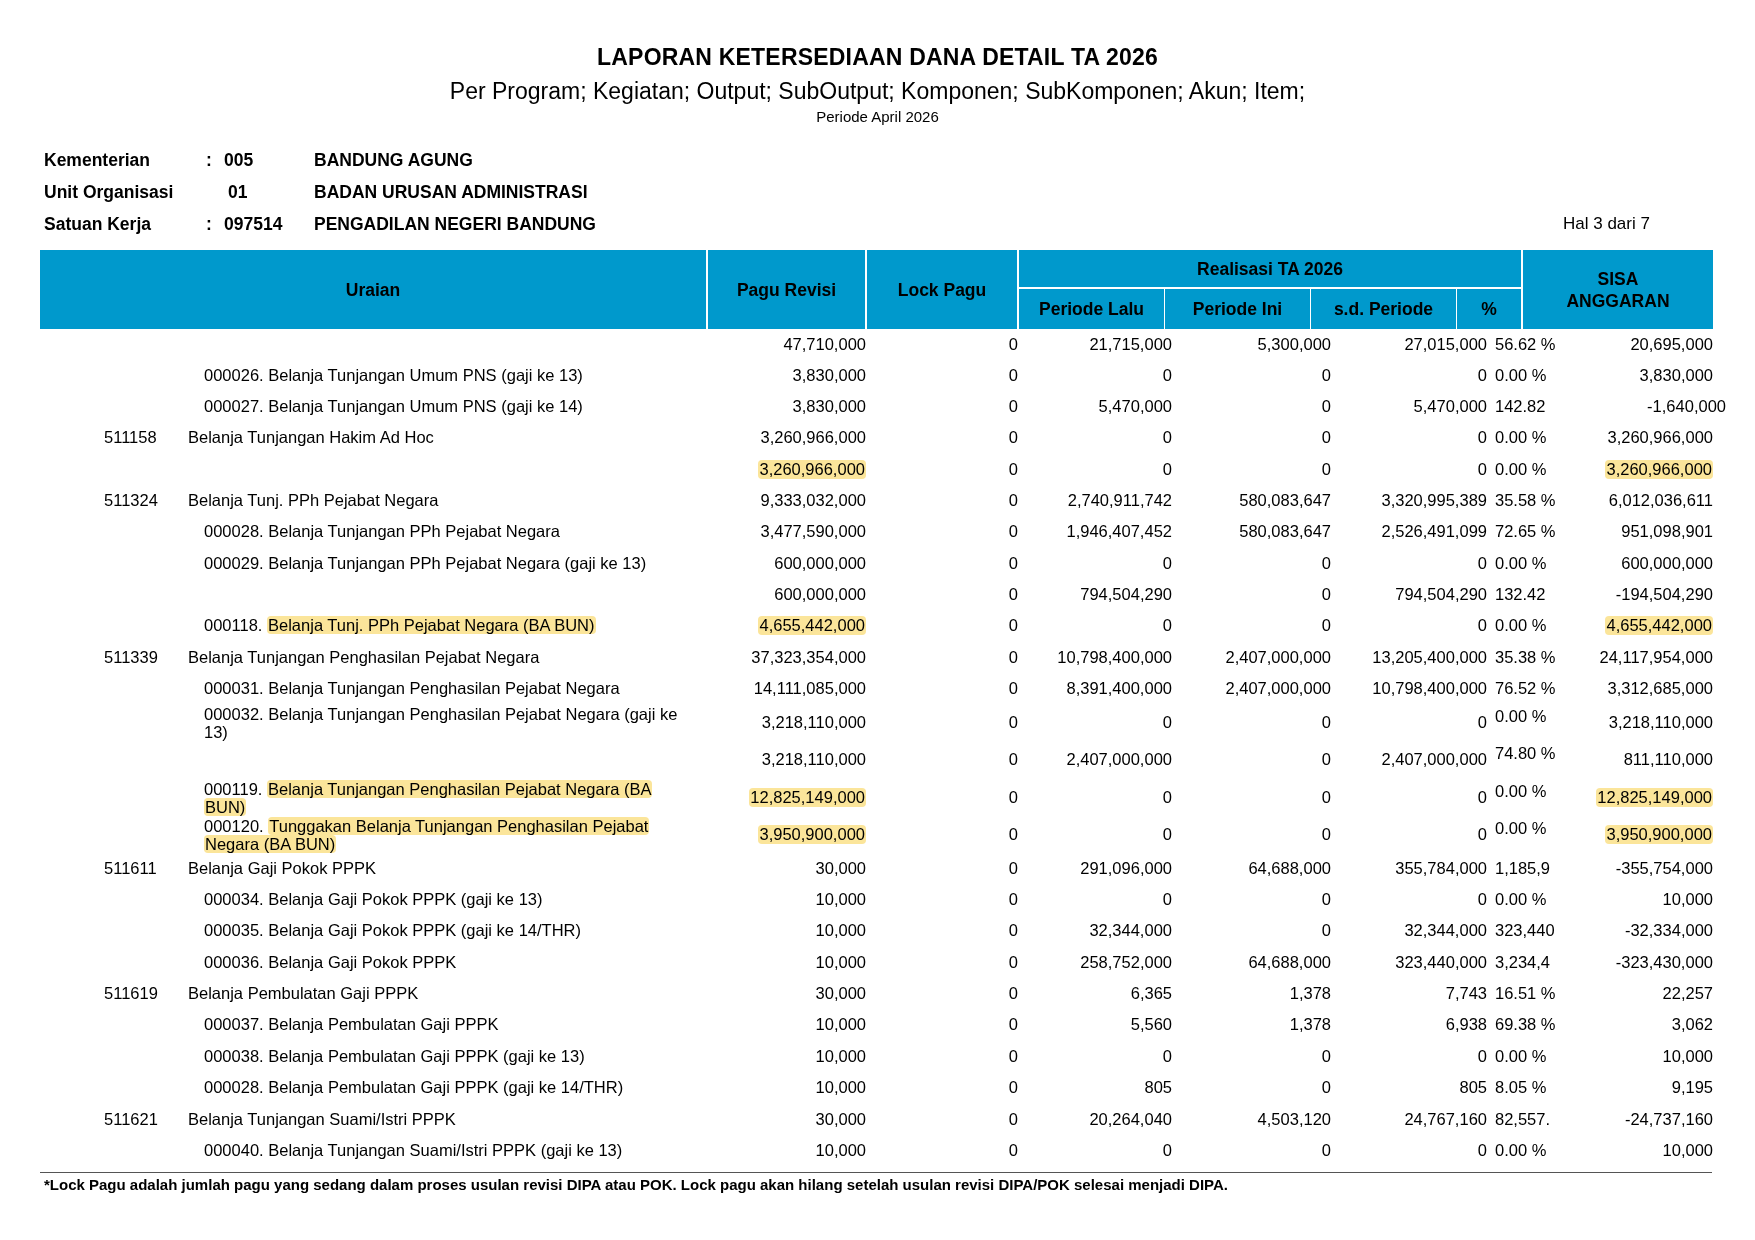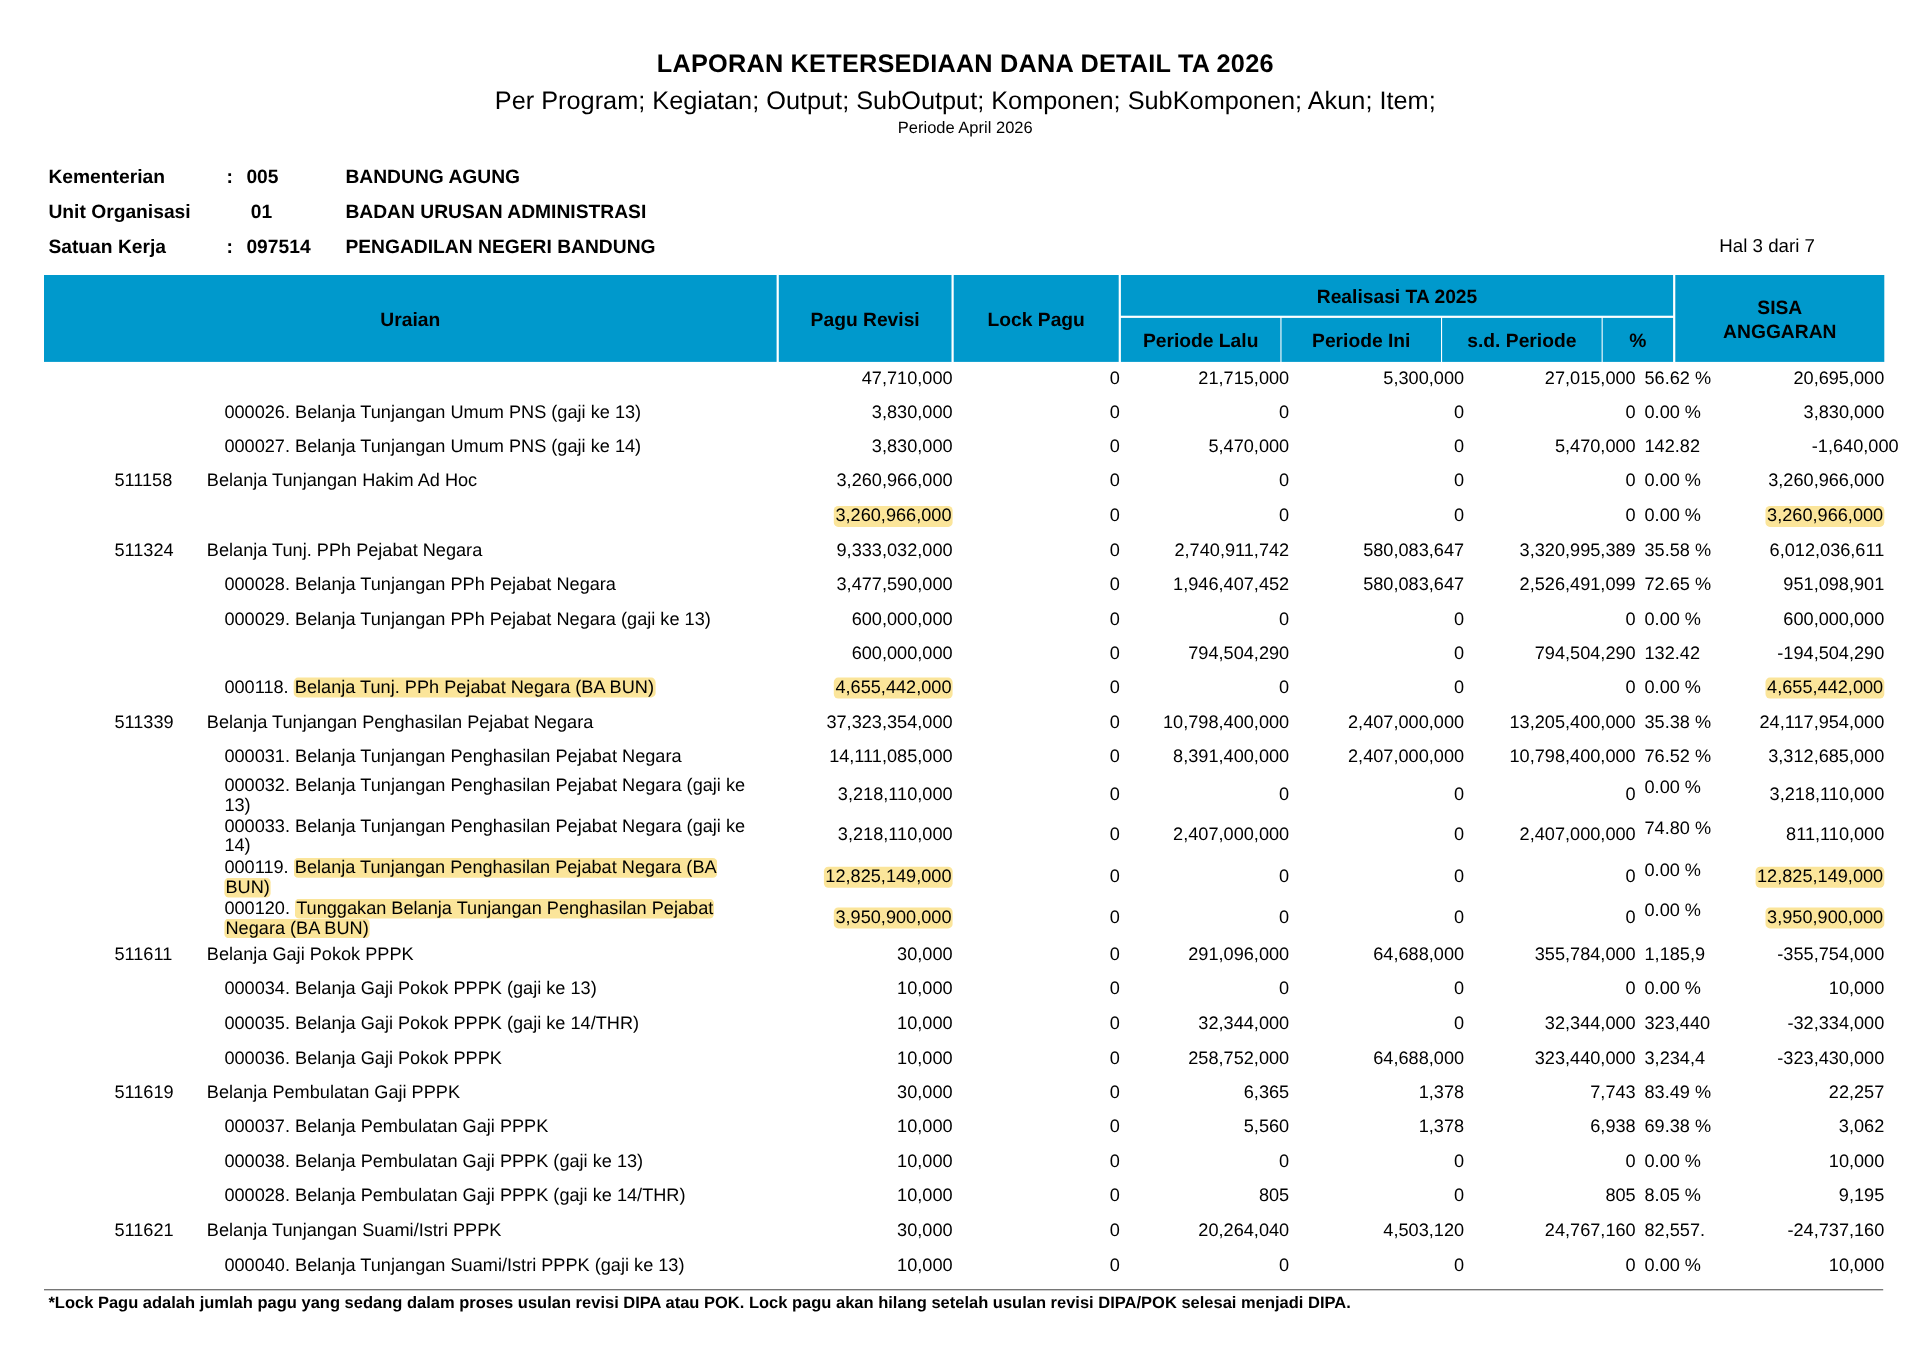--- a/index.html
+++ b/index.html
@@ -55,21 +55,21 @@
   <span class="colon">:</span>
   <span class="code">097514</span>
   <span class="name">PENGADILAN NEGERI BANDUNG</span>
 </div>
 <div class="page-info">Hal 3 dari 7</div>
 
 <div class="thead">
   <div class="th" style="left:0;top:0;width:666px;height:79px;">Uraian</div>
   <div class="th" style="left:668px;top:0;width:157px;height:79px;">Pagu Revisi</div>
   <div class="th" style="left:827px;top:0;width:150px;height:79px;">Lock Pagu</div>
-  <div class="th" style="left:979px;top:0;width:502px;height:37px;">Realisasi TA 2025</div>
+  <div class="th" style="left:979px;top:0;width:502px;height:37px;">Realisasi TA 2026</div>
   <div class="th" style="left:979px;top:39px;width:145px;height:40px;">Periode Lalu</div>
   <div class="th" style="left:1125px;top:39px;width:145px;height:40px;">Periode Ini</div>
   <div class="th" style="left:1271px;top:39px;width:145px;height:40px;">s.d. Periode</div>
   <div class="th" style="left:1417px;top:39px;width:64px;height:40px;">%</div>
   <div class="th" style="left:1483px;top:0;width:190px;height:79px;padding:0 30px;">SISA ANGGARAN</div>
 </div>
 
 <div class="tbody" id="tbody">
     <div class="row" style="top: 6px; height: 20px;">
       <span class="cell num" style="right: 889px; top: 0px;">47,710,000</span>
@@ -195,21 +195,20 @@
       <span class="cell item-text" style="top: 0px;"><span>000032.</span> <span>Belanja Tunjangan Penghasilan Pejabat Negara (gaji ke 13)</span></span>
       <span class="cell num" style="right: 889px; top: 8px;">3,218,110,000</span>
       <span class="cell num" style="right: 737px; top: 8px;">0</span>
       <span class="cell num" style="right: 583px; top: 8px;">0</span>
       <span class="cell num" style="right: 424px; top: 8px;">0</span>
       <span class="cell num" style="right: 268px; top: 8px;">0</span>
       <span class="cell num" style="right: 42px; top: 8px;">3,218,110,000</span>
       <span class="cell" style="left: 1495px; top: 2px;">0.00 %</span>
     </div>
     <div class="row" style="top: 413px; height: 36px;">
-      <span class="cell item-text" style="top: 0px;"><span>000033.</span> <span>Belanja Tunjangan Penghasilan Pejabat Negara (gaji ke 14)</span></span>
       <span class="cell num" style="right: 889px; top: 8px;">3,218,110,000</span>
       <span class="cell num" style="right: 737px; top: 8px;">0</span>
       <span class="cell num" style="right: 583px; top: 8px;">2,407,000,000</span>
       <span class="cell num" style="right: 424px; top: 8px;">0</span>
       <span class="cell num" style="right: 268px; top: 8px;">2,407,000,000</span>
       <span class="cell num" style="right: 42px; top: 8px;">811,110,000</span>
       <span class="cell" style="left: 1495px; top: 2px;">74.80 %</span>
     </div>
     <div class="row" style="top: 451px; height: 36px;">
       <span class="cell item-text" style="top: 0px;"><span>000119. </span> <span class="hl" style="background: rgb(251, 229, 154);">Belanja Tunjangan Penghasilan Pejabat Negara (BA BUN)</span></span>
@@ -274,21 +273,21 @@
     </div>
     <div class="row" style="top: 655px; height: 20px;">
       <span class="cell akun-code" style="top: 0px;">511619</span>
       <span class="cell akun-name" style="top: 0px;">Belanja Pembulatan Gaji PPPK</span>
       <span class="cell num" style="right: 889px; top: 0px;">30,000</span>
       <span class="cell num" style="right: 737px; top: 0px;">0</span>
       <span class="cell num" style="right: 583px; top: 0px;">6,365</span>
       <span class="cell num" style="right: 424px; top: 0px;">1,378</span>
       <span class="cell num" style="right: 268px; top: 0px;">7,743</span>
       <span class="cell num" style="right: 42px; top: 0px;">22,257</span>
-      <span class="cell" style="left: 1495px; top: 0px;">83.49 %</span>
+      <span class="cell" style="left: 1495px; top: 0px;">16.51 %</span>
     </div>
     <div class="row" style="top: 686px; height: 20px;">
       <span class="cell item-text" style="top: 0px; white-space: nowrap;"><span>000037.</span> <span>Belanja Pembulatan Gaji PPPK</span></span>
       <span class="cell num" style="right: 889px; top: 0px;">10,000</span>
       <span class="cell num" style="right: 737px; top: 0px;">0</span>
       <span class="cell num" style="right: 583px; top: 0px;">5,560</span>
       <span class="cell num" style="right: 424px; top: 0px;">1,378</span>
       <span class="cell num" style="right: 268px; top: 0px;">6,938</span>
       <span class="cell num" style="right: 42px; top: 0px;">3,062</span>
       <span class="cell" style="left: 1495px; top: 0px;">69.38 %</span>

